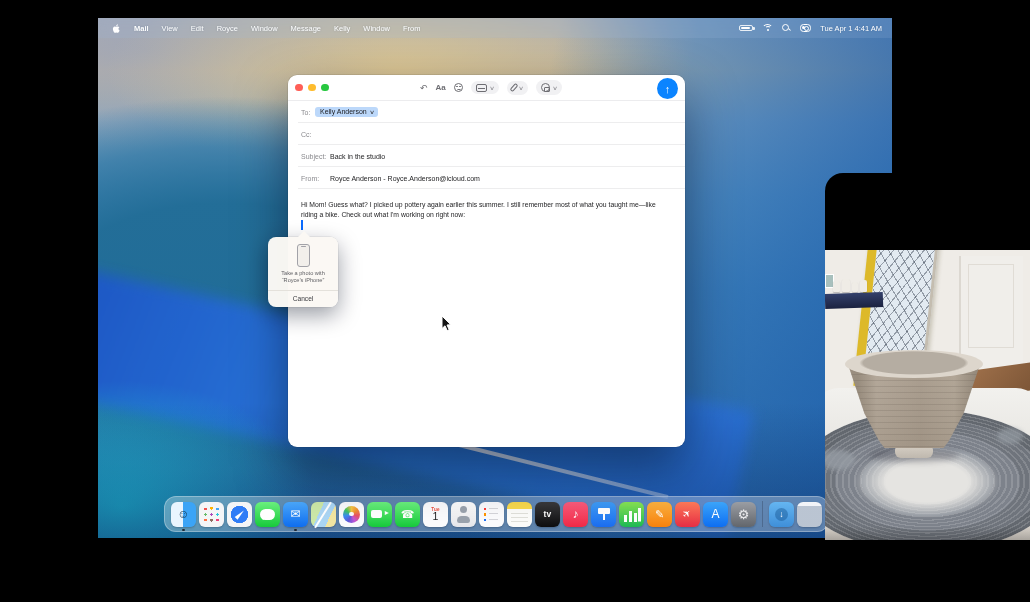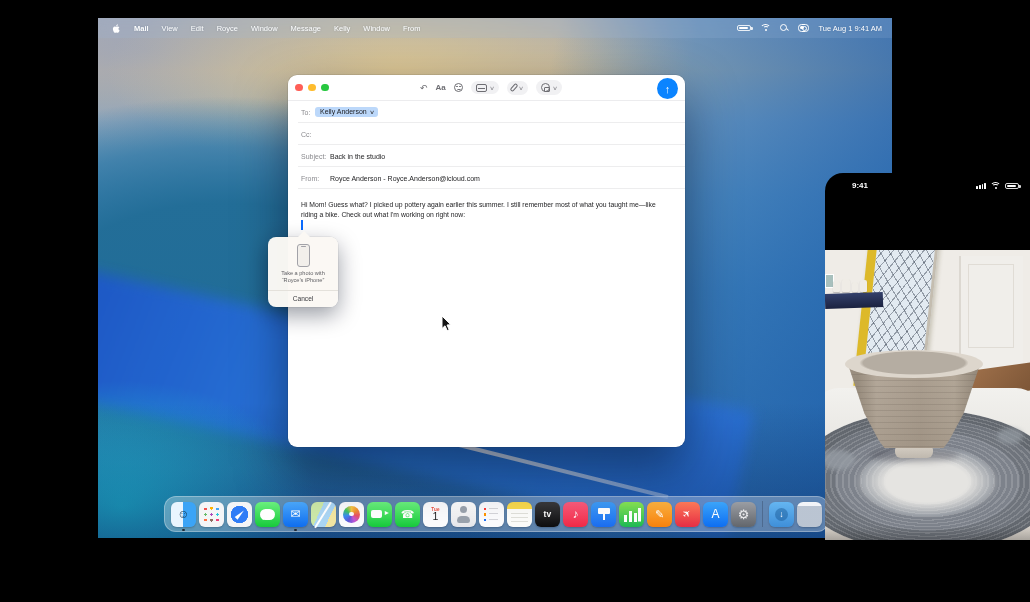--- a/index.html
+++ b/index.html
@@ -239,21 +239,21 @@
       </div>
     <div id="menu-right">
       <span class="batt"></span>
       <span class="wifi">
           <i class="w3"></i>
           <i class="w2"></i>
           <i class="w1"></i>
         </span>
       <span class="search-ic"></span>
       <span class="cc-ic"></span>
-      <span id="clock">Tue Aug 1  9:41 AM</span>
+      <span id="clock">Tue Apr 1  4:41 AM</span>
     </div>
   </div>
 
   <div id="mail-window">
     <div id="mw-toolbar">
       <span class="tl tl-close"></span>
       <span class="tl tl-min"></span>
       <span class="tl tl-zoom"></span>
       <div id="tb-icons">
         <span class="tb-btn tb-undo">↶</span>
@@ -363,37 +363,20 @@
       </div>
       <div class="dock-divider"></div>
       <div class="dock-icon icon-downloads">
         <span class="glyph">↓</span>
       </div>
       <div class="dock-icon icon-trash"></div>
     </div>
 </div>
 
 <div id="iphone">
-  <div id="iphone-status">
-    <span id="iphone-time">9:41</span>
-    <span id="iphone-status-icons">
-      <span class="sig">
-          <i class="s1"></i>
-          <i class="s2"></i>
-          <i class="s3"></i>
-          <i class="s4"></i>
-        </span>
-      <span class="wifi">
-          <i class="w3"></i>
-          <i class="w2"></i>
-          <i class="w1"></i>
-        </span>
-      <span class="batt"></span>
-    </span>
-  </div>
 
   <div id="camera-photo">
     <div class="ph-window"></div>
     <div class="ph-tile"></div>
     <div class="ph-mini" style="left:8px;top:31px;width:7px;height:11px"></div>
     <div class="ph-mini" style="left:17px;top:29px;width:8px;height:13px"></div>
     <div class="ph-mini" style="left:27px;top:32px;width:6px;height:10px"></div>
     <div class="ph-mini" style="left:35px;top:30px;width:7px;height:12px"></div>
     <div class="ph-shelf"></div>
     <div class="ph-door"></div>

